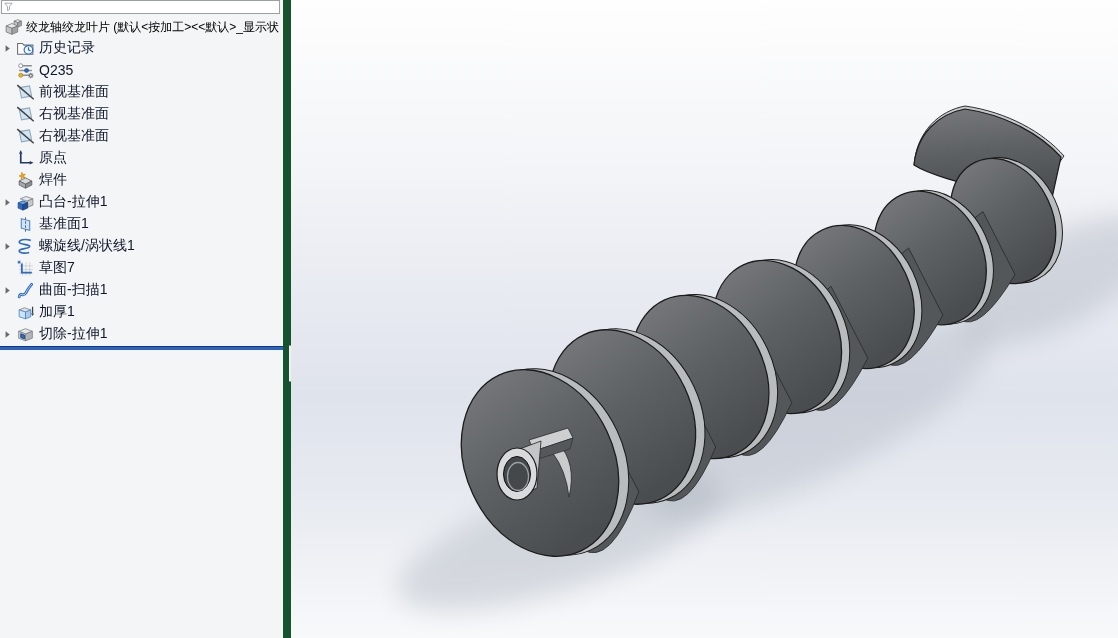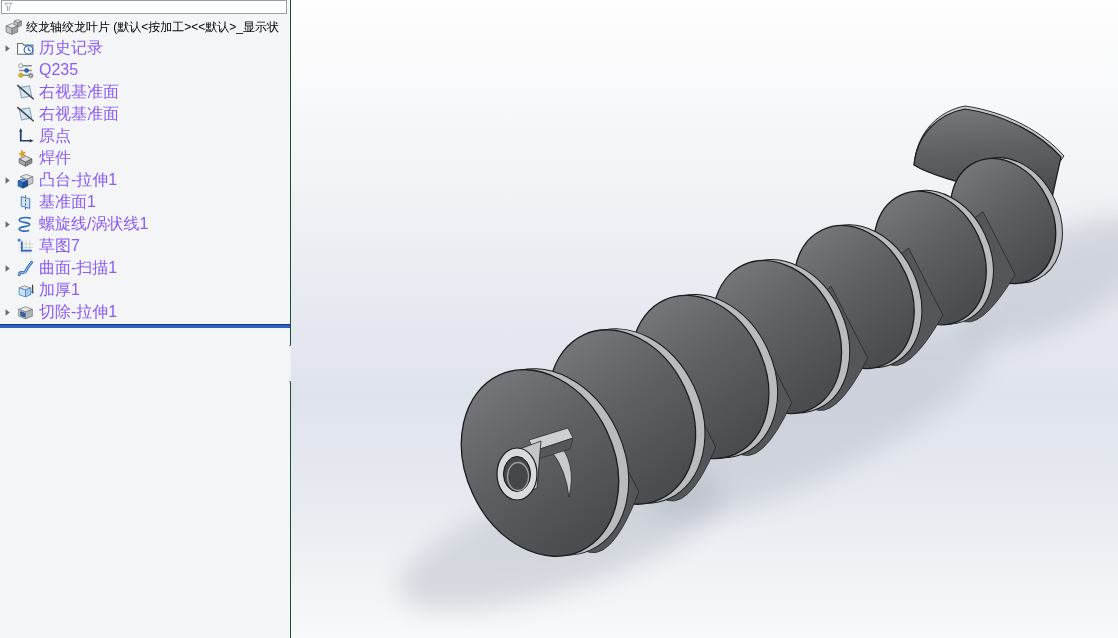--- a/index.html
+++ b/index.html
@@ -2,36 +2,36 @@
 <html><head>
 <meta charset="utf-8">
 <style>
   * { margin:0; padding:0; box-sizing:border-box; }
   html,body { width:1118px; height:638px; overflow:hidden;
     font-family:"Liberation Sans","DejaVu Sans",sans-serif; }
   .app { position:relative; width:1118px; height:638px; background:#fff; }
 
   
   .panel { position:absolute; left:0; top:0; width:291px; height:638px;
-    background:#f4f5f6; border-right:1px solid #14532d; overflow:hidden; }
+    background:#f4f5f6; border-right:8px solid #14532d; overflow:hidden; }
   .filter-row { height:14px; margin:0 3px 3px 1px; background:#ffffff;
     border:1px solid #9aa0a4; display:flex; align-items:center; padding-left:1px; }
   .filter-row svg { width:11px; height:11px; flex:0 0 auto; }
   .filter-input { flex:1; border:none; outline:none; height:11px; font-size:10px;
     background:transparent; font-family:inherit; }
   .part-row { display:flex; align-items:center; height:20px; padding-left:4px;
     white-space:nowrap; overflow:hidden; }
   .part-row .picon { width:19px; height:19px; margin-right:3px; flex:0 0 auto; }
   .part-label { font-size:12px; color:#000; }
   .trow { display:flex; align-items:center; height:22px; padding-left:3px;
     white-space:nowrap; overflow:hidden; cursor:default; }
   .arrow { width:13px; height:12px; flex:0 0 auto; display:flex; align-items:center; }
   .arrow svg { width:9px; height:9px; }
   .ticon { width:19px; height:19px; margin-right:4px; flex:0 0 auto; }
-  .tlabel { font-size:16px; color:#8b5cf6;text-align:center; }
+  .tlabel { font-size:14px; color:#0f172a;text-align:center; }
   .rollback-bar { height:4px; background:#2c62c0; border-top:1px solid #14367e;
     margin-top:1px; cursor:row-resize; }
 
   
   .splitter-tab { position:absolute; left:289px; top:345px; width:10px; height:37px;
     background:#eef0f2; border:1px solid #8b8e91; border-left:none;
     cursor:col-resize; }
   .splitter-tab .dot { position:absolute; left:2px; top:14px; width:6px; height:6px;
     border-radius:50%; background:#cfd1d3; border:1px solid #85888b; }
 
@@ -194,20 +194,27 @@
             <use href="#ic-history-folder"></use>
           </svg>
           <span class="tlabel">历史记录</span>
         </div>
         <div class="trow">
           <span class="arrow"></span>
           <svg class="ticon" viewBox="0 0 18 18">
             <use href="#ic-material"></use>
           </svg>
           <span class="tlabel">Q235</span>
+        </div>
+        <div class="trow">
+          <span class="arrow"></span>
+          <svg class="ticon" viewBox="0 0 18 18">
+            <use href="#ic-ref-plane"></use>
+          </svg>
+          <span class="tlabel">前视基准面</span>
         </div>
         <div class="trow">
           <span class="arrow"></span>
           <svg class="ticon" viewBox="0 0 18 18">
             <use href="#ic-ref-plane"></use>
           </svg>
           <span class="tlabel">右视基准面</span>
         </div>
         <div class="trow">
           <span class="arrow"></span>

